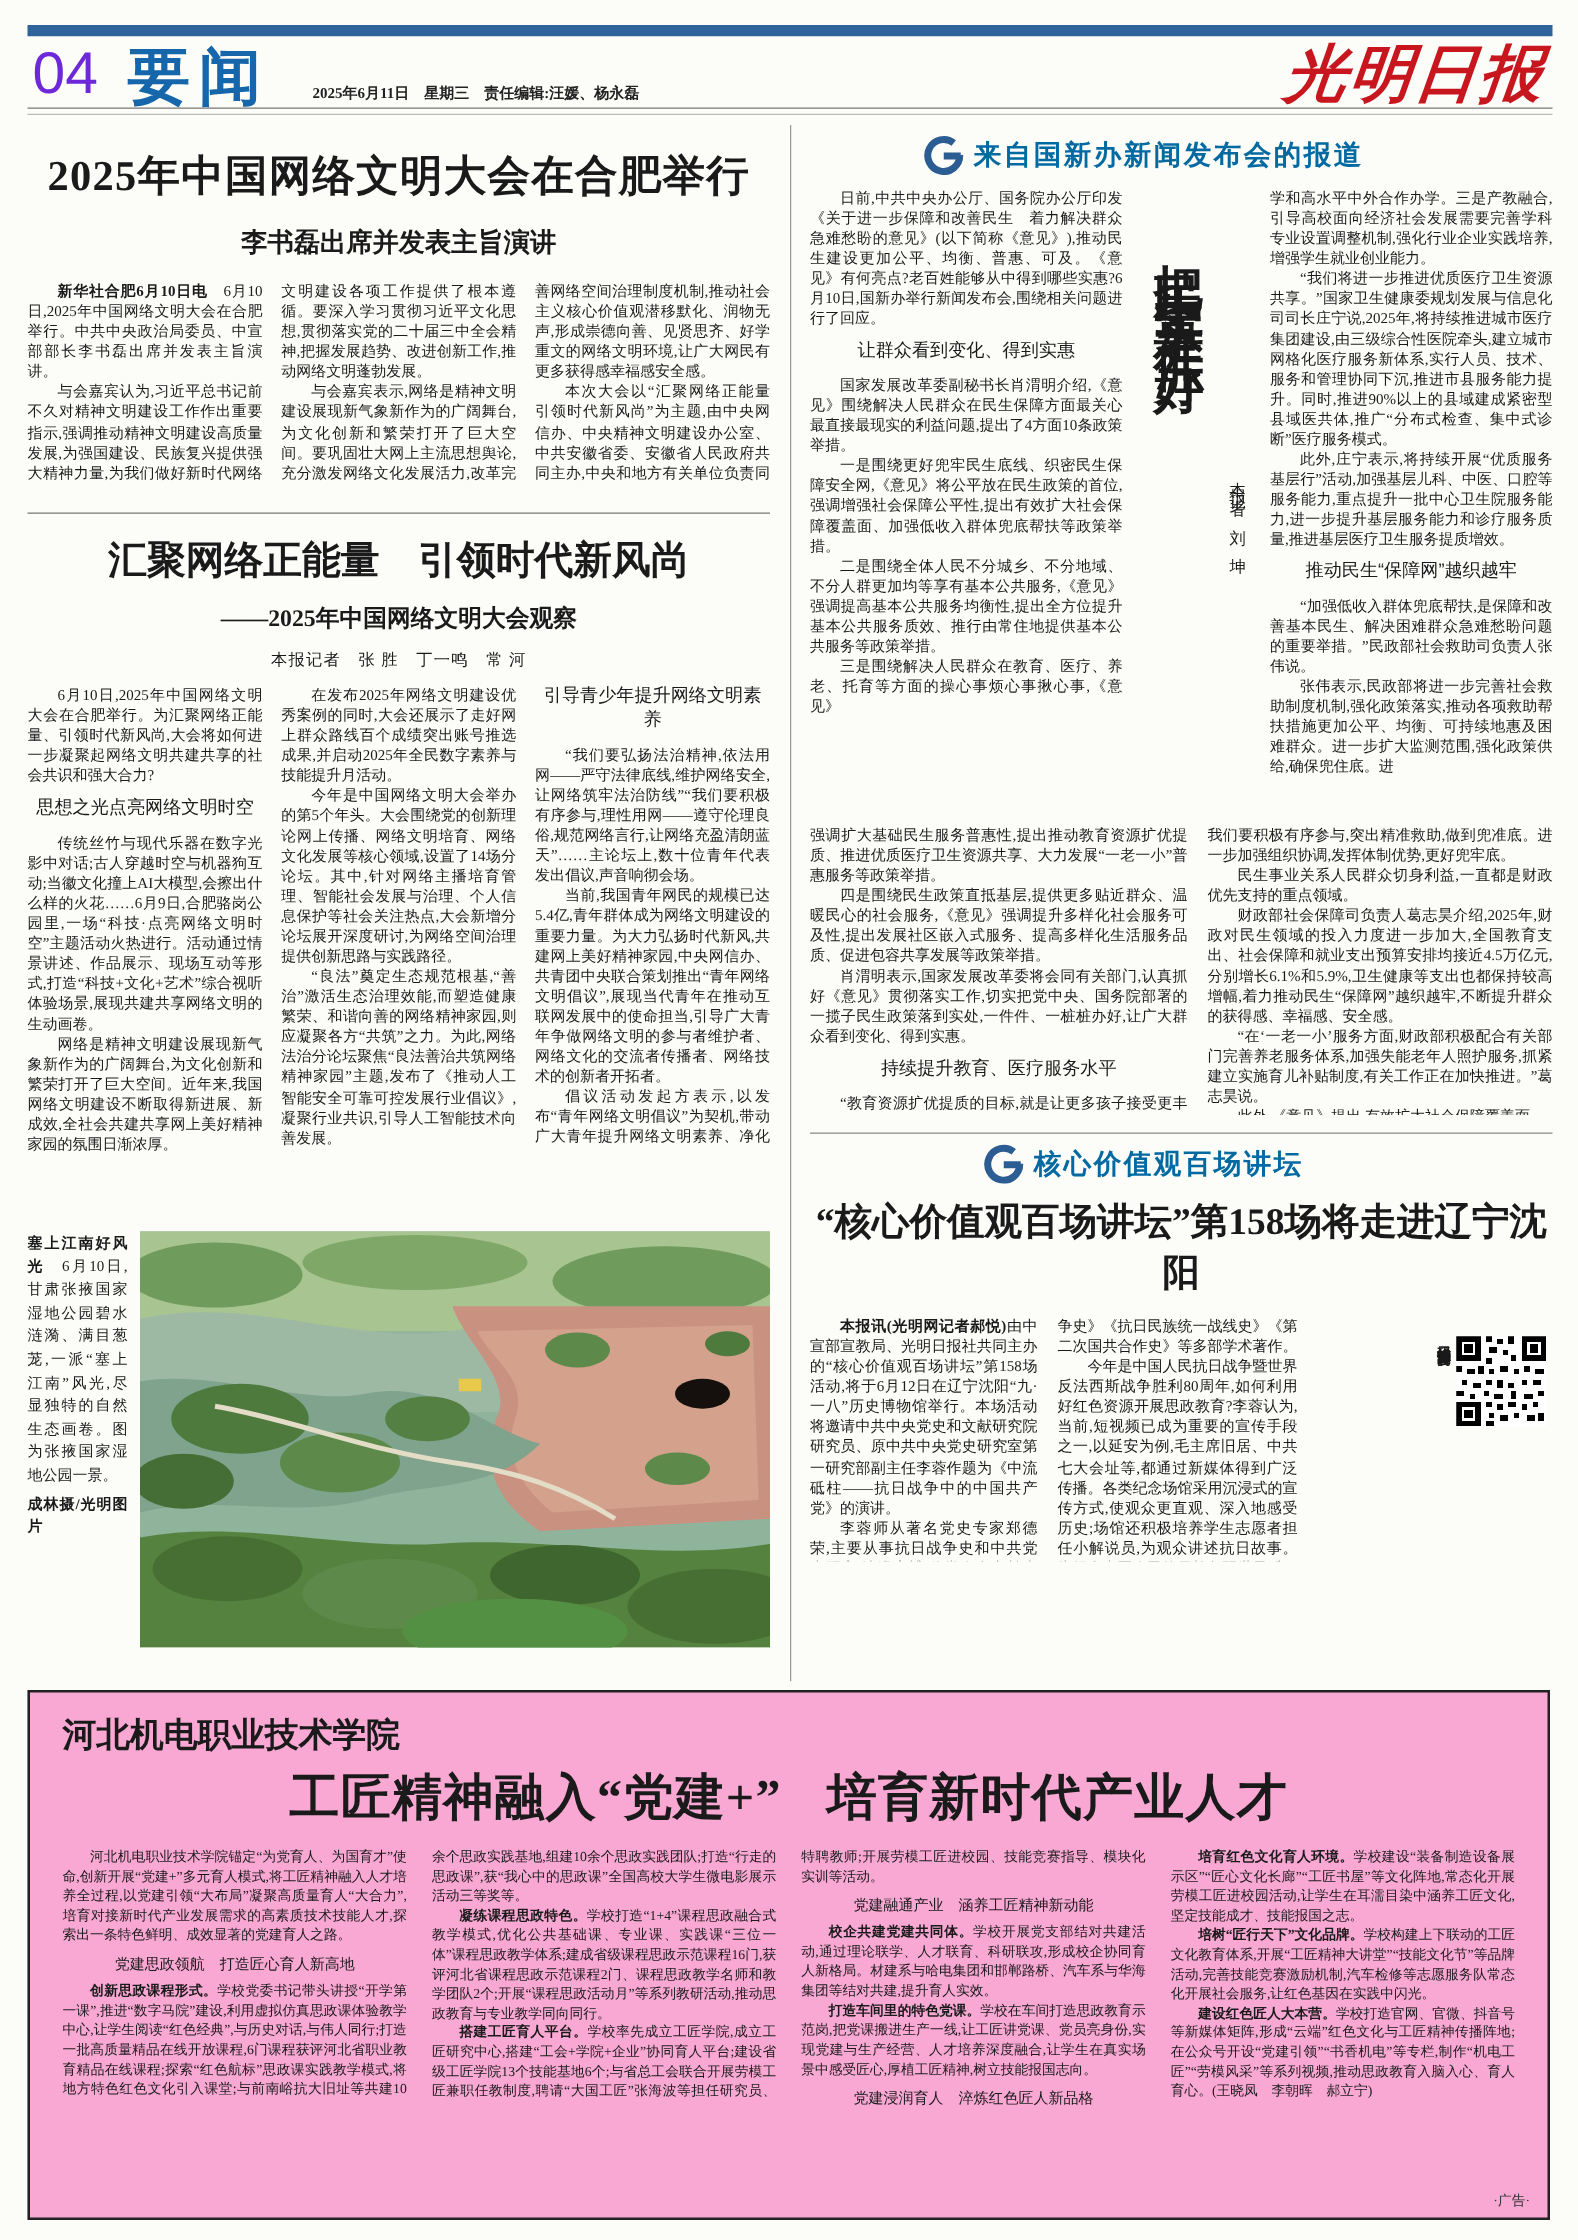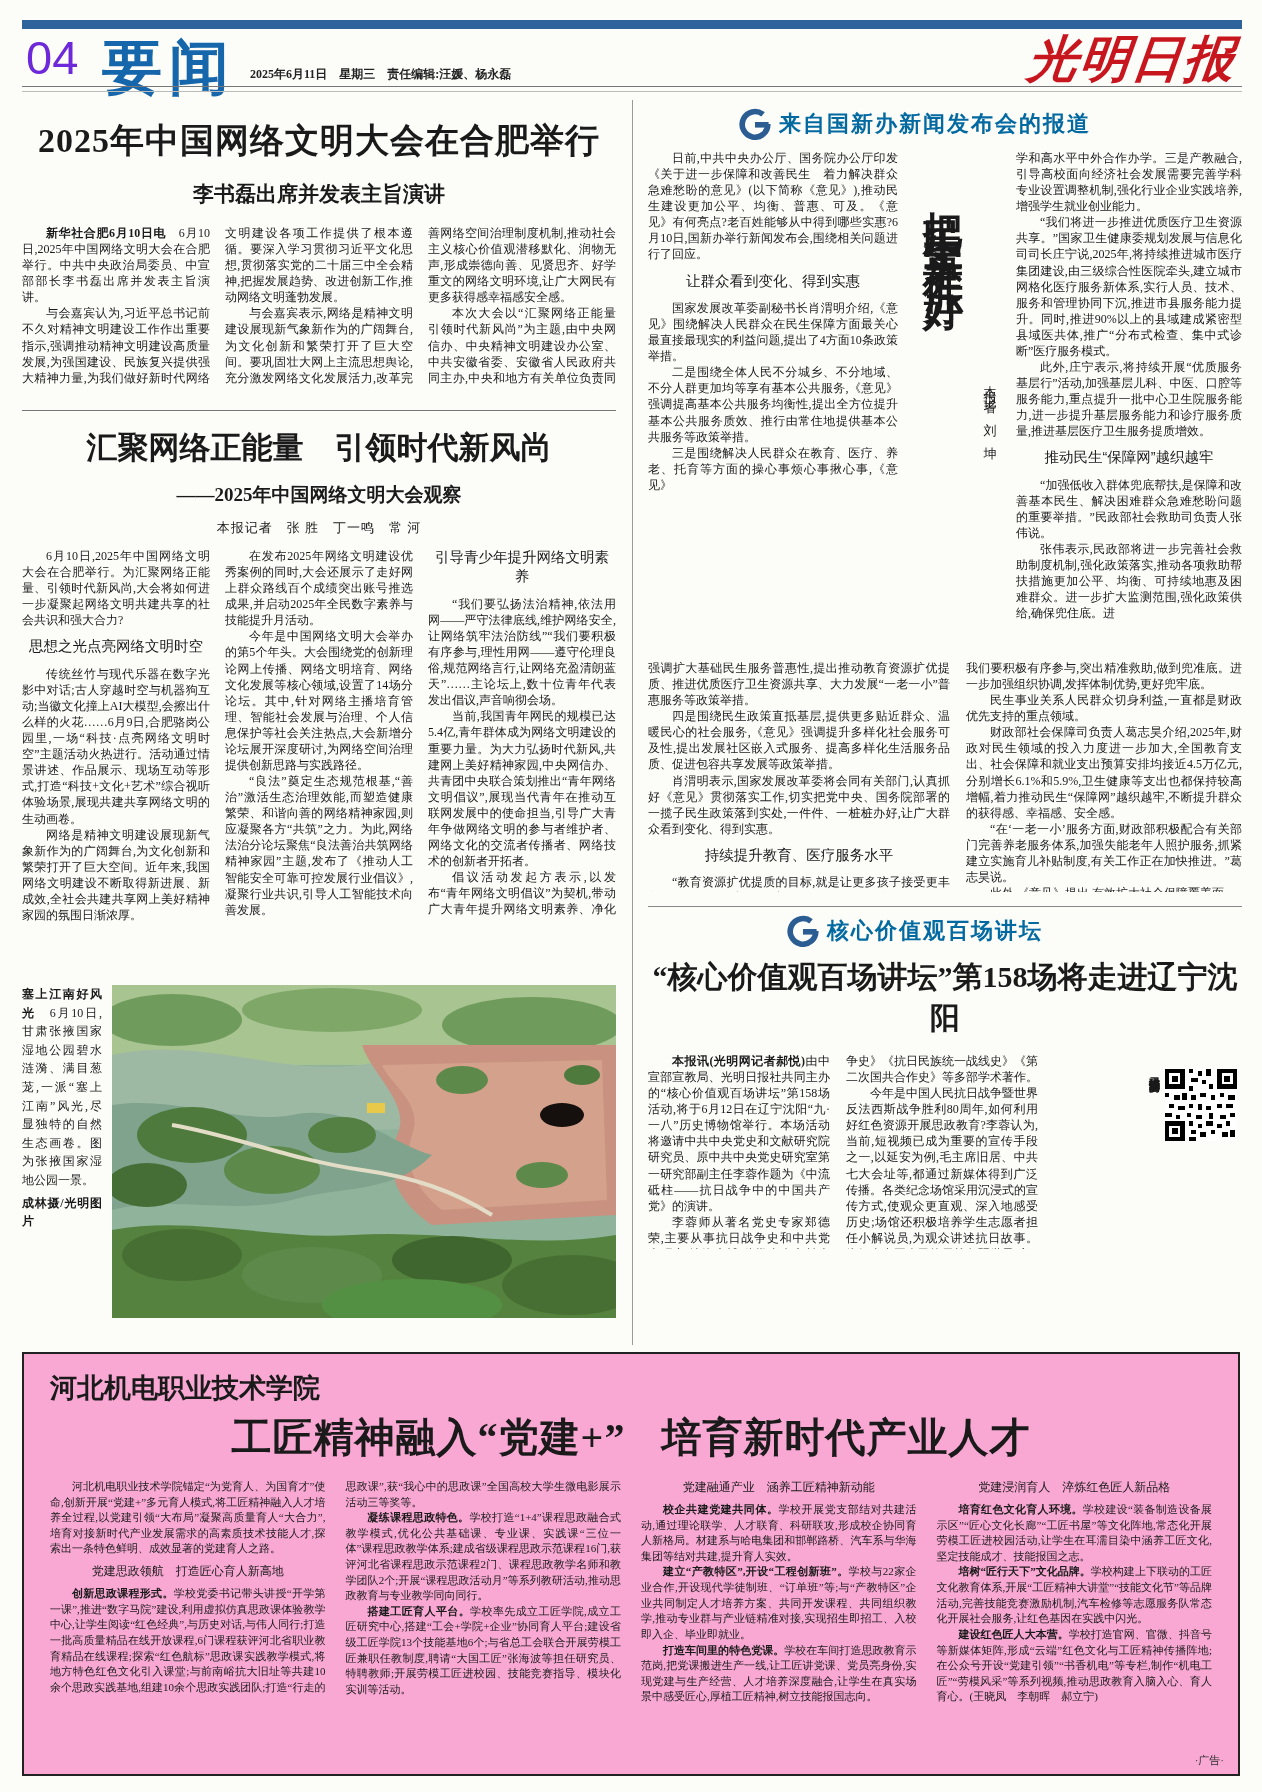--- a/index.html
+++ b/index.html
@@ -2,21 +2,21 @@
 <html><head>
 <meta charset="utf-8">
 <style>
   html,body{margin:0;padding:0;}
   body{width:1262px;height:1792px;position:relative;background:#fcfcf9;color:#1a1a1a;
        font-family:"Liberation Serif","DejaVu Serif",serif;overflow:hidden;}
   
   .topbar{position:absolute;left:22px;top:20px;width:1220px;height:9px;background:#2e639c;}
   .mast-num{position:absolute;left:26px;top:30px;font-size:47px;color:#6d28d9;
             font-family:"Liberation Sans",sans-serif;}
-  .mast-section{position:absolute;left:102px;top:28px;font-size:60px;font-weight:bold;color:#1566aa;
+  .mast-section{position:absolute;left:102px;top:28px;font-size:50px;font-weight:bold;color:#1566aa;
             letter-spacing:7px;font-family:"Liberation Sans",sans-serif;}
   .mast-date{position:absolute;left:250px;top:66px;font-size:12px;font-weight:bold;color:#222;}
   .mast-logo{position:absolute;right:26px;top:26px;font-size:50px;font-weight:bold;font-style:italic;
             color:#c8161e;transform:skewX(-6deg);font-family:"DejaVu Serif",serif;letter-spacing:2px;}
   .mast-rule{position:absolute;left:22px;top:86px;width:1220px;height:4px;
             border-top:1px solid #777;border-bottom:1px solid #bbb;}
   
   .textflow{font-size:12px;line-height:1.34;text-align:justify;overflow:hidden;}
   .textflow p{margin:0;text-indent:2em;}
   .textflow p b{font-weight:bold;}
@@ -161,20 +161,21 @@
       <path d="M36 20 A16 16 0 1 1 30 8" stroke="#2b5d93" stroke-width="7" fill="none"></path>
       <path d="M20 21 L37 21" stroke="#2b5d93" stroke-width="7"></path>
     </svg>
     <span class="k-label">来自国新办新闻发布会的报道</span>
   </div>
   <div class="scio-top">
     <div class="scio-colA textflow">
         <p>日前,中共中央办公厅、国务院办公厅印发《关于进一步保障和改善民生　着力解决群众急难愁盼的意见》(以下简称《意见》),推动民生建设更加公平、均衡、普惠、可及。《意见》有何亮点?老百姓能够从中得到哪些实惠?6月10日,国新办举行新闻发布会,围绕相关问题进行了回应。</p>
         <p class="subhead">让群众看到变化、得到实惠</p>
         <p>国家发展改革委副秘书长肖渭明介绍,《意见》围绕解决人民群众在民生保障方面最关心最直接最现实的利益问题,提出了4方面10条政策举措。</p>
+        <p>一是围绕更好兜牢民生底线、织密民生保障安全网,《意见》将公平放在民生政策的首位,强调增强社会保障公平性,提出有效扩大社会保障覆盖面、加强低收入群体兜底帮扶等政策举措。</p>
         <p>二是围绕全体人民不分城乡、不分地域、不分人群更加均等享有基本公共服务,《意见》强调提高基本公共服务均衡性,提出全方位提升基本公共服务质效、推行由常住地提供基本公共服务等政策举措。</p>
         <p>三是围绕解决人民群众在教育、医疗、养老、托育等方面的操心事烦心事揪心事,《意见》</p>
       </div>
     <div class="scio-vhead">
       <div class="vtitle">把民生实事一件件办好</div>
       <div class="vbyline">本报记者　刘　坤</div>
     </div>
     <div class="scio-colC textflow">
         <p class="cont">学和高水平中外合作办学。三是产教融合,引导高校面向经济社会发展需要完善学科专业设置调整机制,强化行业企业实践培养,增强学生就业创业能力。</p>
         <p>“我们将进一步推进优质医疗卫生资源共享。”国家卫生健康委规划发展与信息化司司长庄宁说,2025年,将持续推进城市医疗集团建设,由三级综合性医院牵头,建立城市网格化医疗服务新体系,实行人员、技术、服务和管理协同下沉,推进市县服务能力提升。同时,推进90%以上的县域建成紧密型县域医共体,推广“分布式检查、集中式诊断”医疗服务模式。</p>
@@ -241,21 +242,20 @@
     <span>工匠精神融入“党建+”</span><span class="gap"></span><span>培育新时代产业人才</span>
   </div>
   <div class="ad-body textflow">
       <p>河北机电职业技术学院锚定“为党育人、为国育才”使命,创新开展“党建+”多元育人模式,将工匠精神融入人才培养全过程,以党建引领“大布局”凝聚高质量育人“大合力”,培育对接新时代产业发展需求的高素质技术技能人才,探索出一条特色鲜明、成效显著的党建育人之路。</p>
       <p class="subhead">党建思政领航　打造匠心育人新高地</p>
       <p><b>创新思政课程形式。</b>学校党委书记带头讲授“开学第一课”,推进“数字马院”建设,利用虚拟仿真思政课体验教学中心,让学生阅读“红色经典”,与历史对话,与伟人同行;打造一批高质量精品在线开放课程,6门课程获评河北省职业教育精品在线课程;探索“红色航标”思政课实践教学模式,将地方特色红色文化引入课堂;与前南峪抗大旧址等共建10余个思政实践基地,组建10余个思政实践团队;打造“行走的思政课”,获“我心中的思政课”全国高校大学生微电影展示活动三等奖等。</p>
       <p><b>凝练课程思政特色。</b>学校打造“1+4”课程思政融合式教学模式,优化公共基础课、专业课、实践课“三位一体”课程思政教学体系;建成省级课程思政示范课程16门,获评河北省课程思政示范课程2门、课程思政教学名师和教学团队2个;开展“课程思政活动月”等系列教研活动,推动思政教育与专业教学同向同行。</p>
       <p><b>搭建工匠育人平台。</b>学校率先成立工匠学院,成立工匠研究中心,搭建“工会+学院+企业”协同育人平台;建设省级工匠学院13个技能基地6个;与省总工会联合开展劳模工匠兼职任教制度,聘请“大国工匠”张海波等担任研究员、特聘教师;开展劳模工匠进校园、技能竞赛指导、模块化实训等活动。</p>
       <p class="subhead">党建融通产业　涵养工匠精神新动能</p>
       <p><b>校企共建党建共同体。</b>学校开展党支部结对共建活动,通过理论联学、人才联育、科研联攻,形成校企协同育人新格局。材建系与哈电集团和邯郸路桥、汽车系与华海集团等结对共建,提升育人实效。</p>
-      <p><b>建立“产教特区”,开设“工程创新班”。</b>学校与22家企业合作,开设现代学徒制班、“订单班”等;与“产教特区”企业共同制定人才培养方案、共同开发课程、共同组织教学,推动专业群与产业链精准对接,实现招生即招工、入校即入企、毕业即就业。</p>
       <p><b>打造车间里的特色党课。</b>学校在车间打造思政教育示范岗,把党课搬进生产一线,让工匠讲党课、党员亮身份,实现党建与生产经营、人才培养深度融合,让学生在真实场景中感受匠心,厚植工匠精神,树立技能报国志向。</p>
       <p class="subhead">党建浸润育人　淬炼红色匠人新品格</p>
       <p><b>培育红色文化育人环境。</b>学校建设“装备制造设备展示区”“匠心文化长廊”“工匠书屋”等文化阵地,常态化开展劳模工匠进校园活动,让学生在耳濡目染中涵养工匠文化,坚定技能成才、技能报国之志。</p>
       <p><b>培树“匠行天下”文化品牌。</b>学校构建上下联动的工匠文化教育体系,开展“工匠精神大讲堂”“技能文化节”等品牌活动,完善技能竞赛激励机制,汽车检修等志愿服务队常态化开展社会服务,让红色基因在实践中闪光。</p>
       <p><b>建设红色匠人大本营。</b>学校打造官网、官微、抖音号等新媒体矩阵,形成“云端”红色文化与工匠精神传播阵地;在公众号开设“党建引领”“书香机电”等专栏,制作“机电工匠”“劳模风采”等系列视频,推动思政教育入脑入心、育人育心。(王晓凤　李朝晖　郝立宁)</p>
     </div>
   <div class="ad-mark">·广告·</div>
 </div>
 
 </body></html>

